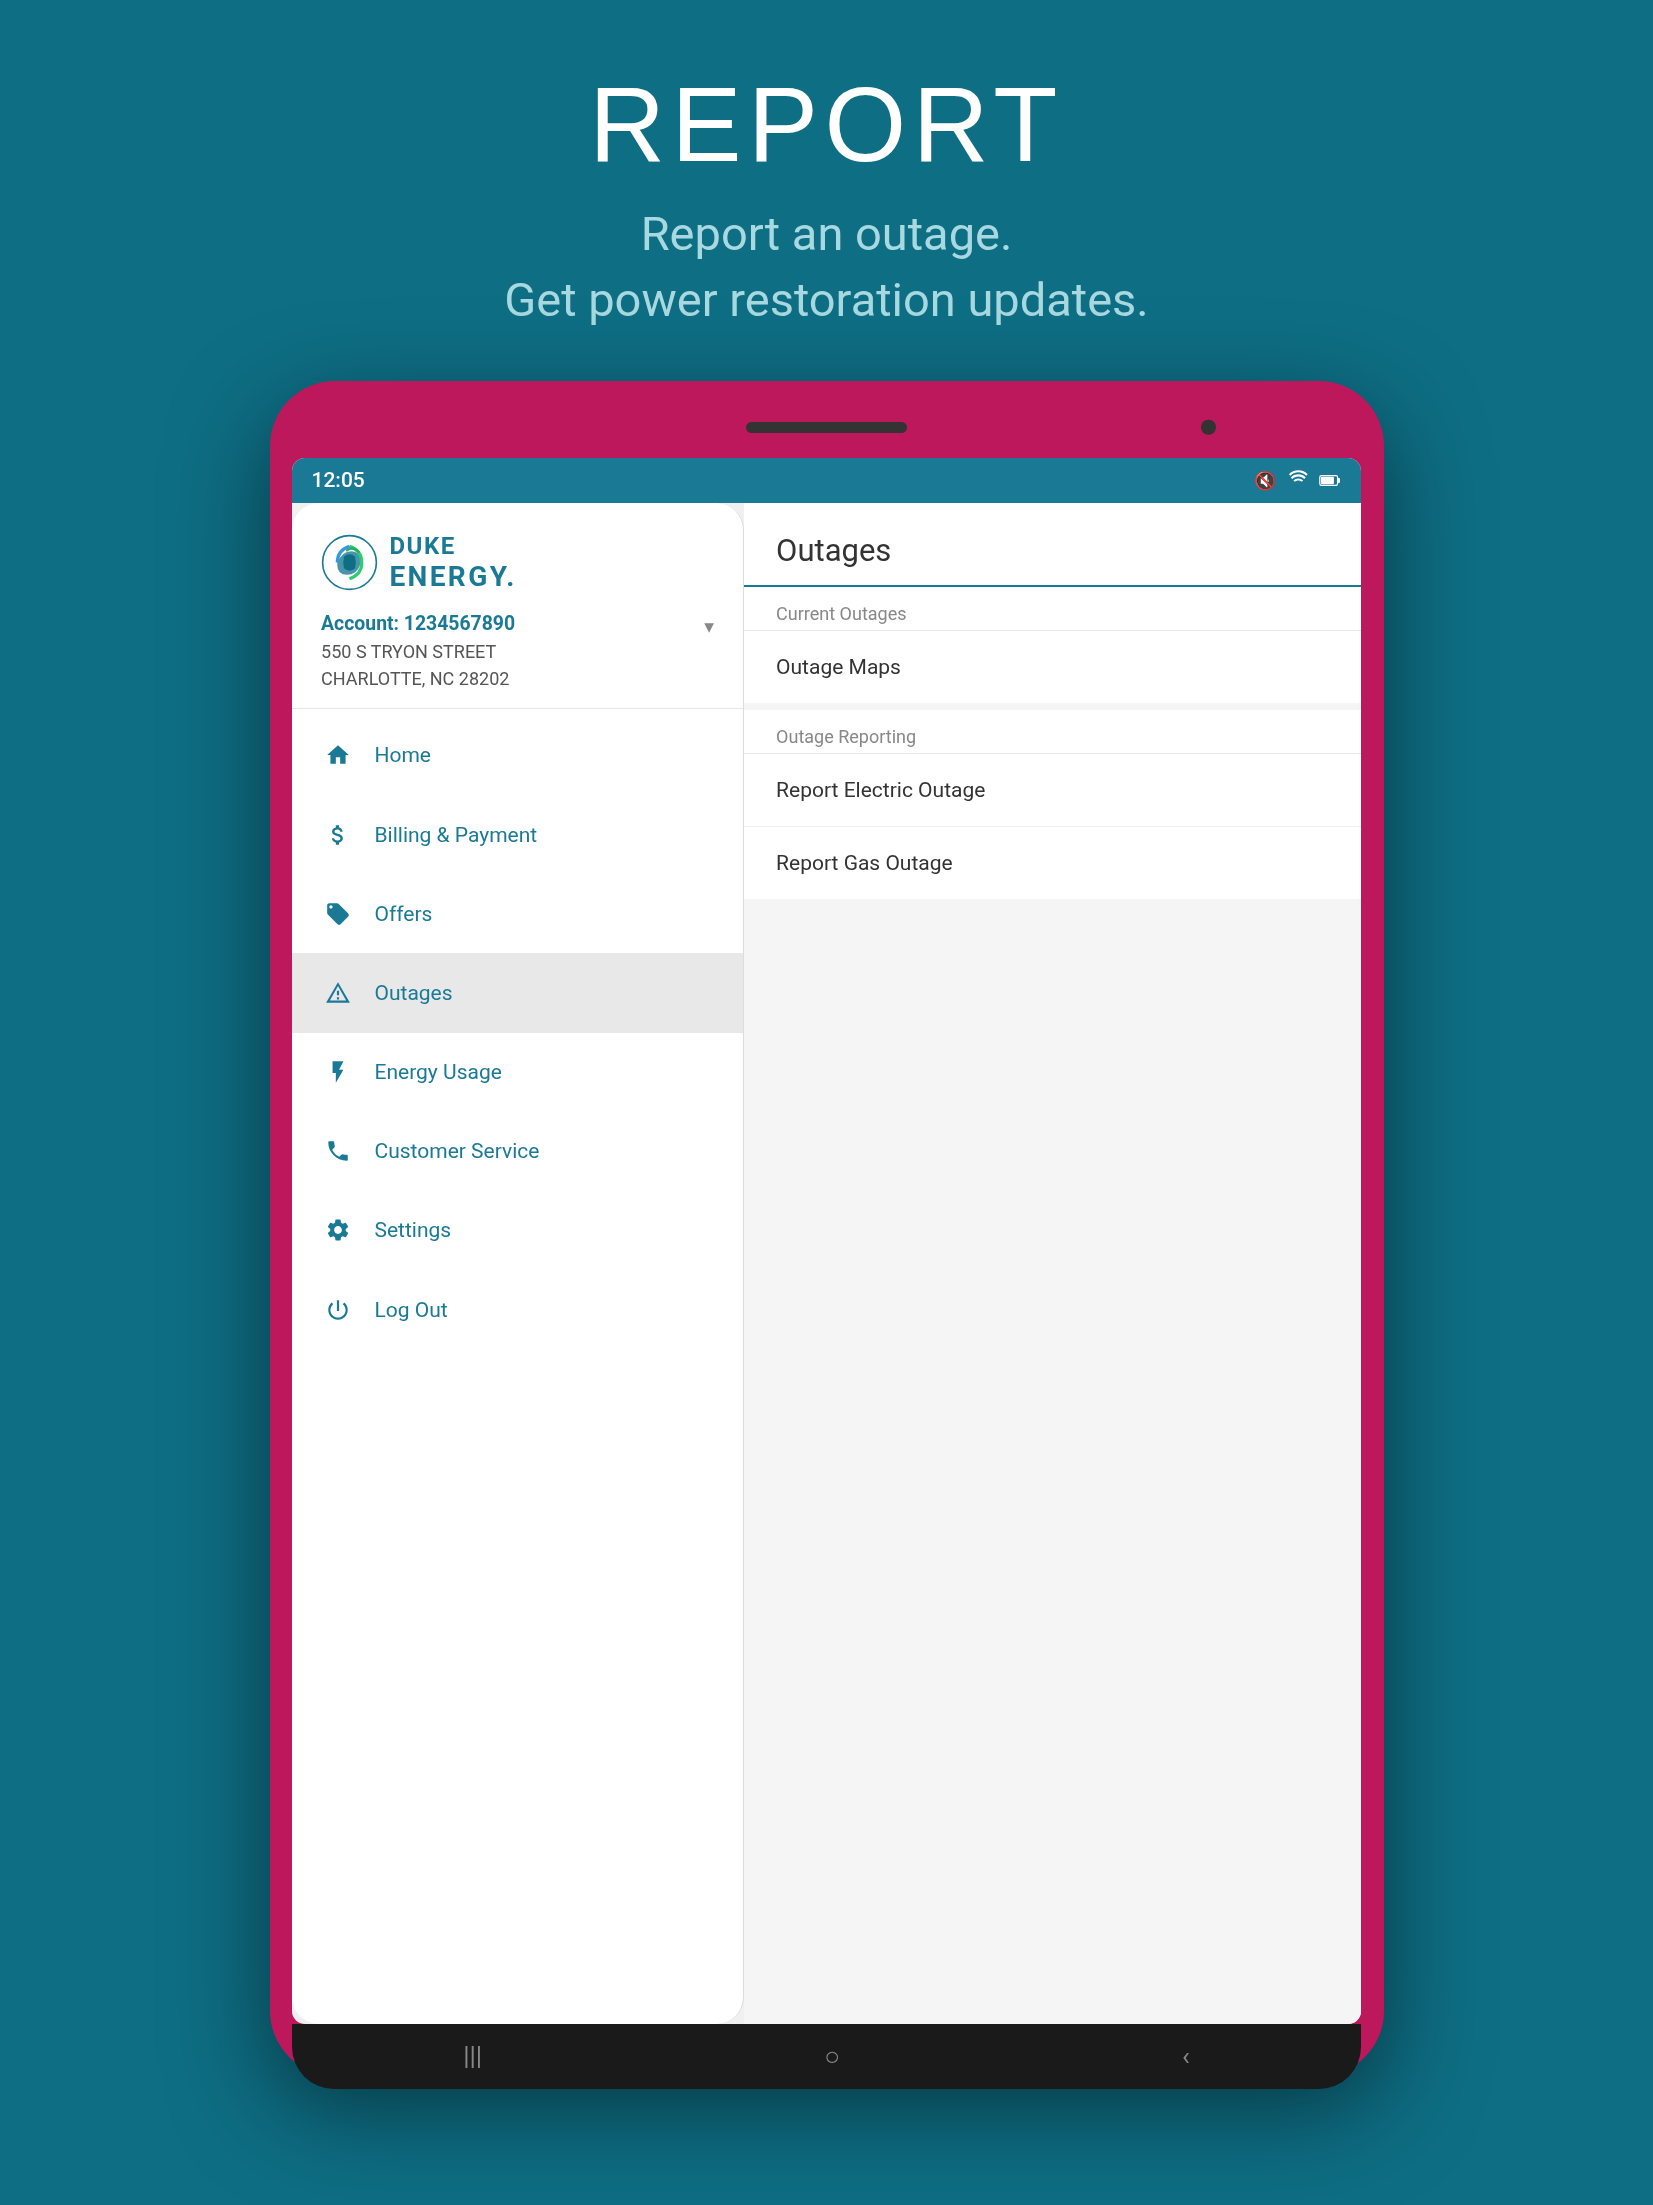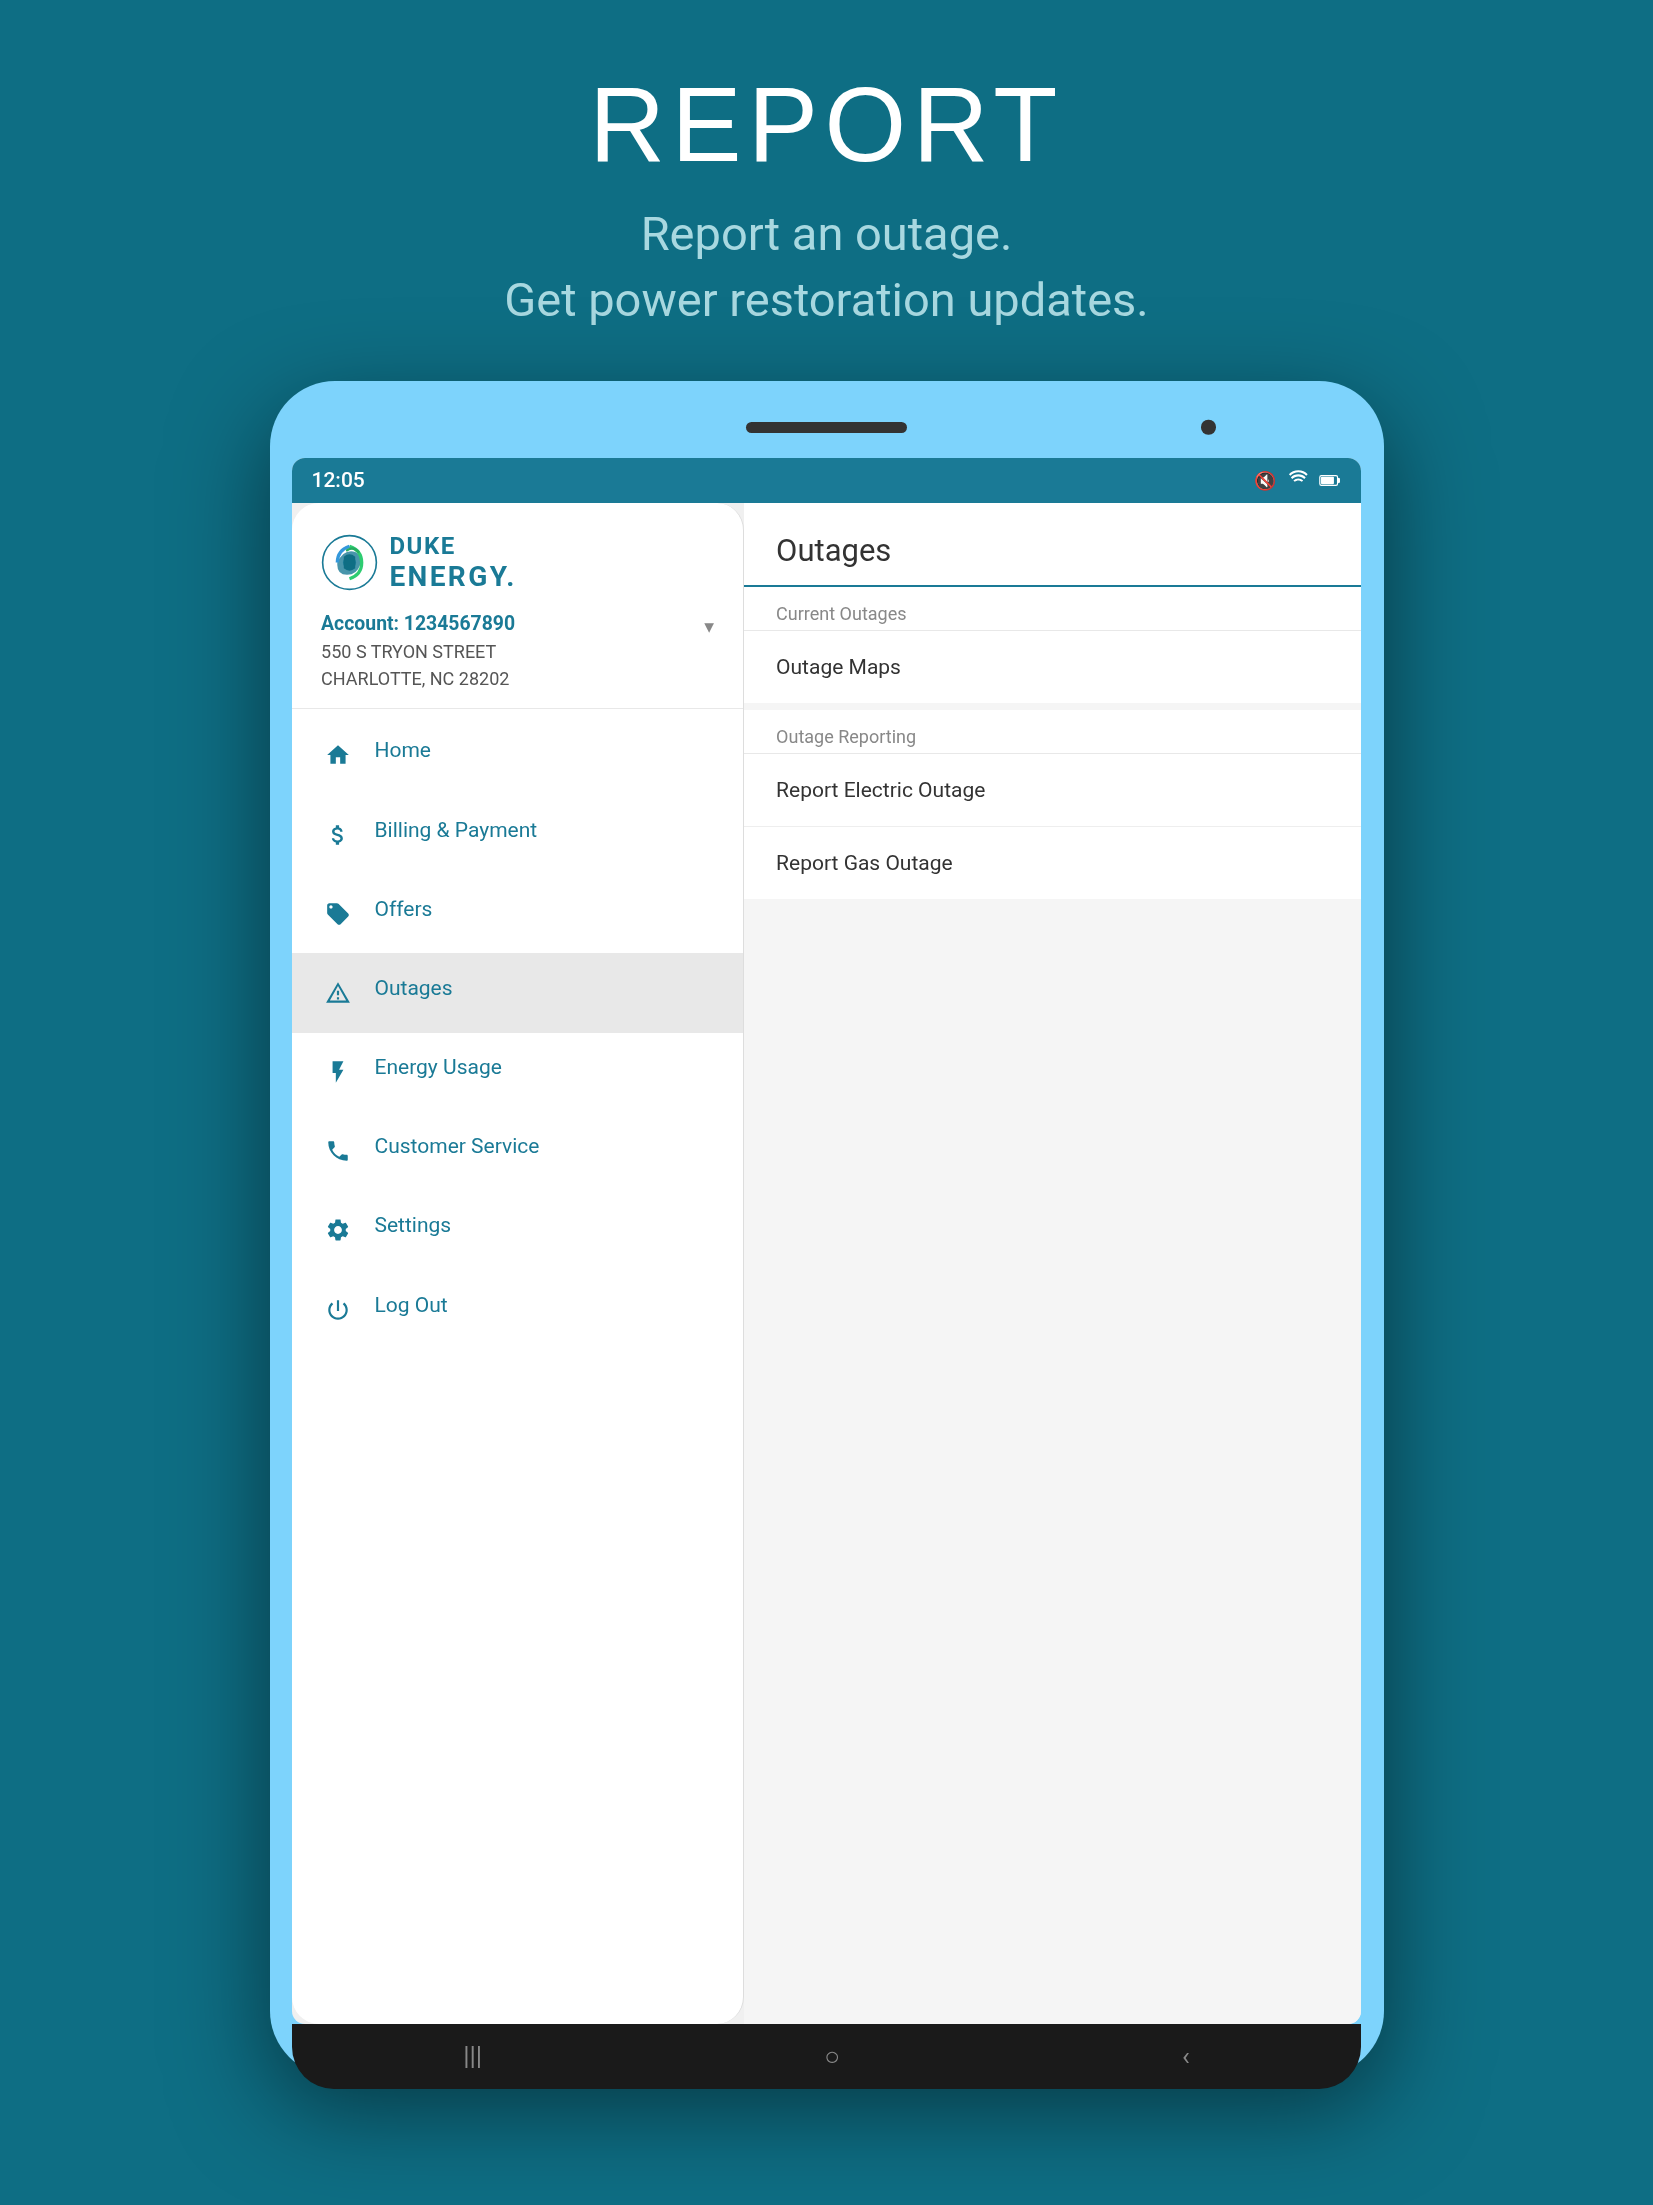--- a/index.html
+++ b/index.html
@@ -34,21 +34,21 @@
       color: #a8d8e0;
       margin-top: 16px;
       line-height: 1.4;
       font-weight: 400;
     }
 
     
     .tablet-frame {
       width: 1114px;
       height: 1695px;
-      background: #7dd3fc;
+      background: #be185d;
       border-radius: 65px;
       padding: 22.6px;
       box-shadow: 0 32px 97px rgba(0,0,0,0.5);
       position: relative;
     }
 
     .tablet-top-bar {
       width: 100%;
       height: 48px;
       display: flex;
@@ -192,20 +192,21 @@
     }
 
     
     .nav-items {
       flex: 1;
       padding: 6.5px 0;
     }
 
     .nav-item {
       display: flex;
+      align-items: center;
       padding: 22.6px 29px;
       cursor: pointer;
       gap: 19.4px;
     }
 
     .nav-item.active {
       background: #e8e8e8;
     }
 
     .nav-icon {

